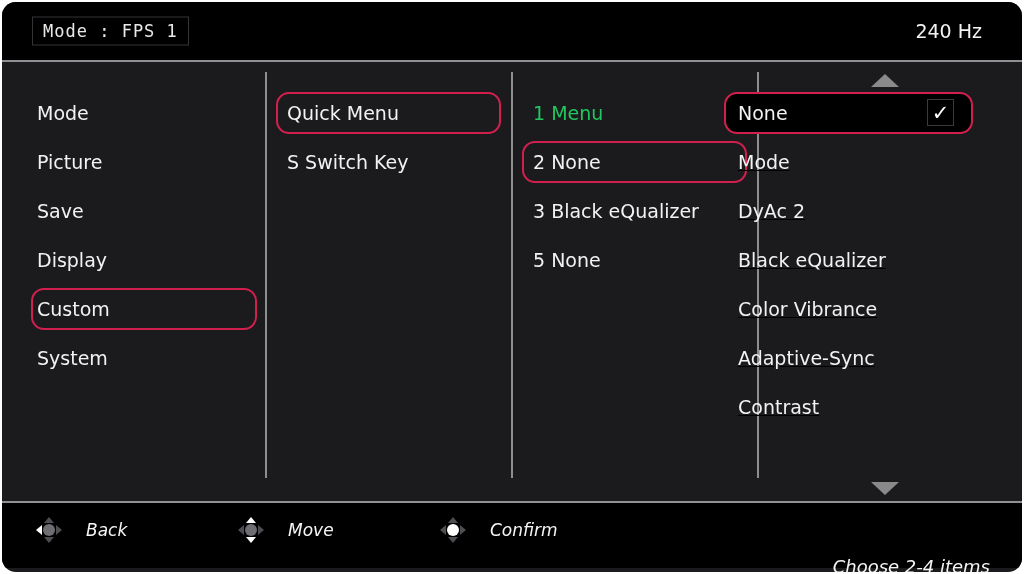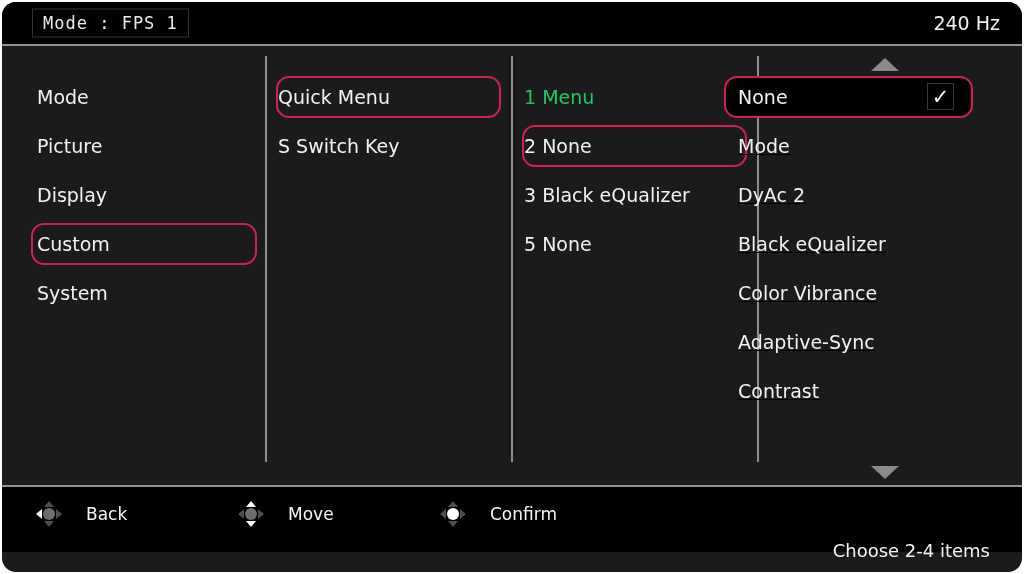--- a/index.html
+++ b/index.html
@@ -5,31 +5,31 @@
   * { margin: 0; padding: 0; box-sizing: border-box; }
   html, body { width: 1024px; height: 574px; background: #ffffff; font-family: "DejaVu Sans", "Liberation Sans", sans-serif; }
 
   .osd {
     position: absolute; left: 2px; top: 2px; width: 1020px; height: 570px;
     background: #1b1b1e; border-radius: 14px; overflow: hidden;
   }
 
   
   .topbar {
-    position: relative; height: 44px; background: #000000;
+    position: relative; height: 60px; background: #000000;
     border-bottom: 2px solid #919194;
   }
   .mode-badge {
     position: absolute; left: 30px; top: 50%; transform: translateY(-50%);
     font-family: "DejaVu Sans Mono", "Liberation Mono", monospace;
     font-size: 17px; letter-spacing: 1px; color: #e9e9e9;
     border: 1px solid #343438; padding: 3px 10px 4px 10px;
   }
   .refresh-rate {
-    position: absolute; right: 22px; top: 50%; transform: translateY(-50%);
+    position: absolute; right: 40px; top: 50%; transform: translateY(-50%);
     font-size: 19px; color: #f2f2f2;
   }
 
   
   .main { position: relative; height: 441px; padding-top: 26px; border-bottom: 2px solid #919194; }
   .vdiv { position: absolute; top: 10px; width: 2px; height: 406px; background: #8e8e90; }
   .vdiv.d1 { left: 263px; }
   .vdiv.d2 { left: 509px; }
   .vdiv.d3 { left: 755px; }
 
@@ -39,39 +39,39 @@
   .col3 { left: 512px; width: 243px; }
   .col4 { left: 718px; width: 262px; text-decoration: underline; }
 
   .row { height: 49px; display: flex; align-items: center; }
   .pill {
     display: flex; align-items: center; height: 42px; width: 100%;
     border: 2px solid transparent; border-radius: 13px;
     font-size: 19px; color: #f2f2f2;
   }
   .col1 .pill { margin: 0 8px 0 29px; padding-left: 4px; }
-  .col2 .pill, .col3 .pill { margin: 0 10px 0 8px; }
+  .col2 .pill, .col3 .pill { margin: 0 10px 0 8px; padding-left: 9px; }
   .col4 .pill { margin: 0 9px 0 4px; padding-left: 12px; }
   .pill.sel { border-color: #d2204e; }
   .pill.sel-fill { border-color: #d2204e; background: #000000; }
   .pill.dim { color: #22c55e; }
   .pill .grow { flex: 1; }
   .checkbox {
     width: 27px; height: 27px; margin-right: 17px;
     border: 1px solid #3a3a3e; display: flex; align-items: center; justify-content: center;
     font-size: 21px; font-weight: bold; color: #ffffff;
   }
 
   
   .scroll-arrow { position: absolute; width: 0; height: 0; left: 869px; cursor: default; }
   .scroll-up   { top: 12px;  border-left: 14px solid transparent; border-right: 14px solid transparent; border-bottom: 13px solid #8a8a8a; }
   .scroll-down { top: 420px; border-left: 14px solid transparent; border-right: 14px solid transparent; border-top: 13px solid #8a8a8a; }
 
   
-  .footer { position: relative; height: 65px; background: #000000; }
+  .footer { position: relative; height: 65px; background: #000000; font-style: italic; }
   .footer .hint-label {
     position: absolute; top: 27px; transform: translateY(-50%);
     font-size: 17px; color: #f5f5f5;
   }
   .footer .items-hint { position: absolute; right: 32px; top: 27px; transform: translateY(-50%); font-size: 18px; color: #f5f5f5; margin-top: 36px; }
 
   .joy { position: absolute; top: 14px; width: 26px; height: 26px; }
   .joy .c { position: absolute; left: 50%; top: 50%; width: 12px; height: 12px; margin: -6px 0 0 -6px; border-radius: 50%; background: #6e6e72; }
   .joy .t { position: absolute; width: 0; height: 0; }
   .joy .t.up    { left: 50%; top: 0;    margin-left: -5px; border-left: 5px solid transparent; border-right: 5px solid transparent; border-bottom: 6px solid #4e4e52; }
@@ -99,20 +99,23 @@
   <div class="main">
 
     <div class="col col1">
       <div class="row">
           <div class="pill">Mode</div>
         </div>
       <div class="row">
           <div class="pill">Picture</div>
         </div>
       <div class="row">
+          <div class="pill">Save</div>
+        </div>
+      <div class="row">
           <div class="pill">Display</div>
         </div>
       <div class="row">
           <div class="pill sel">Custom</div>
         </div>
       <div class="row">
           <div class="pill">System</div>
         </div>
     </div>
 

